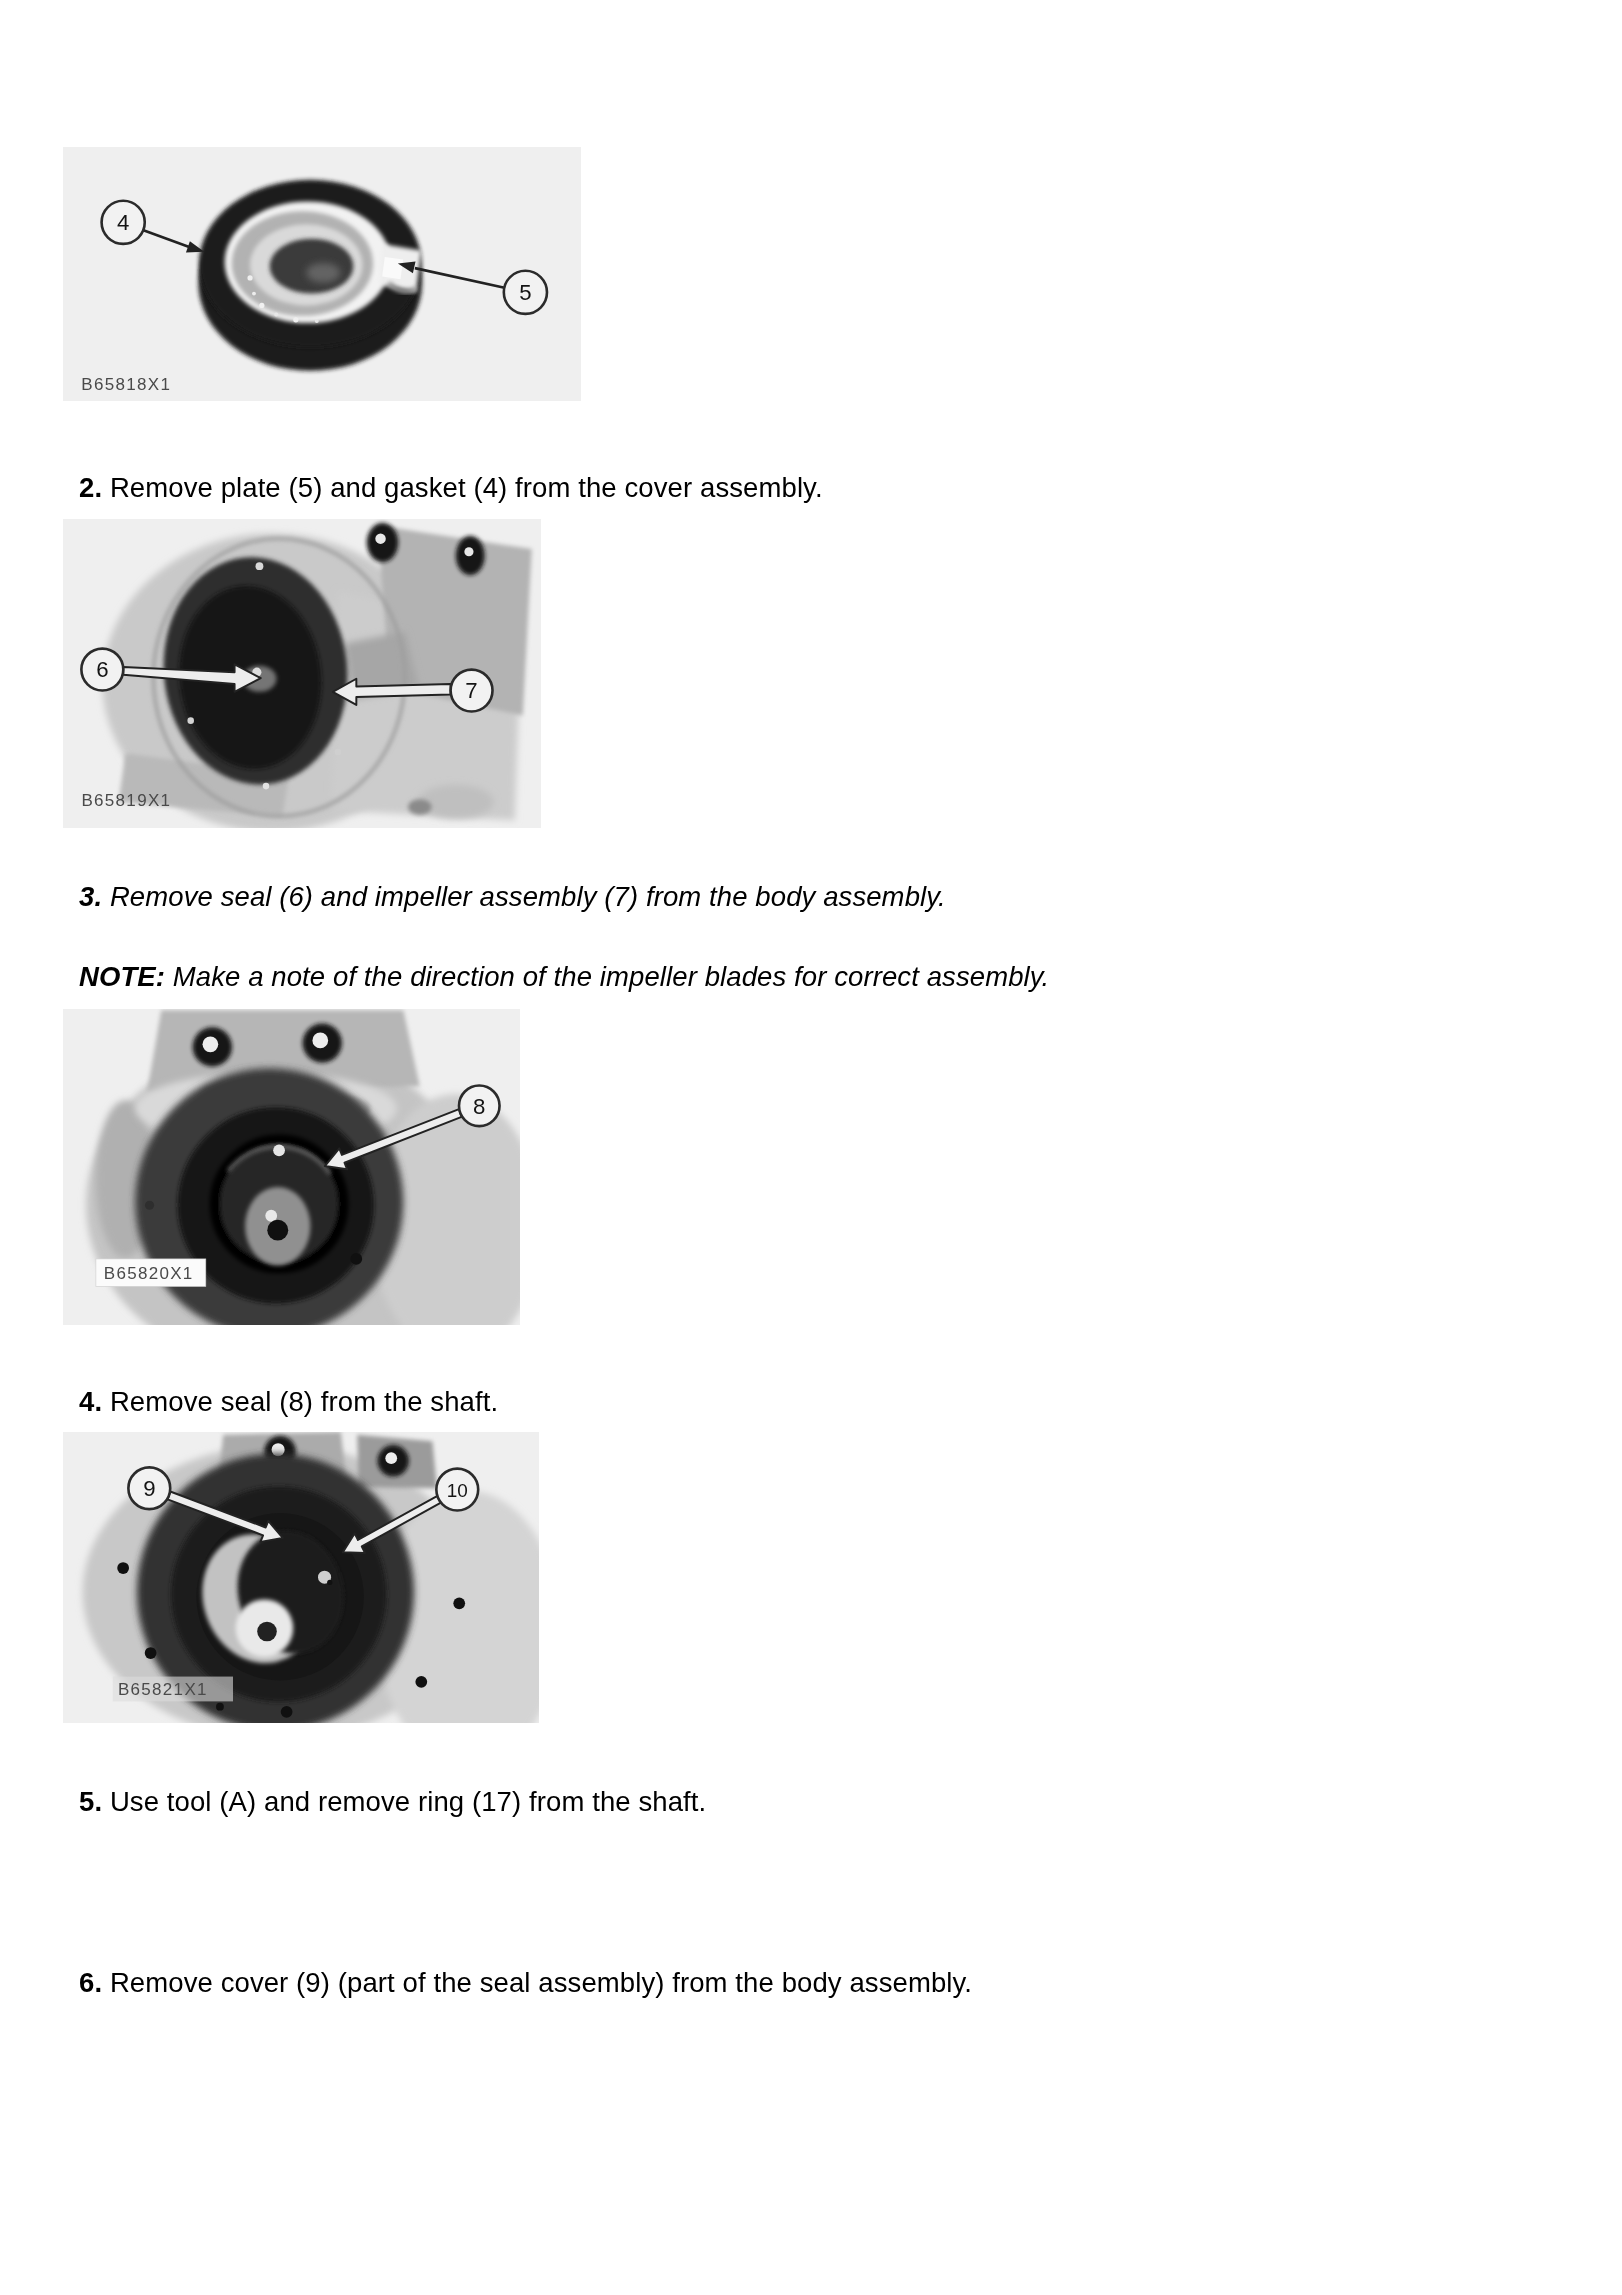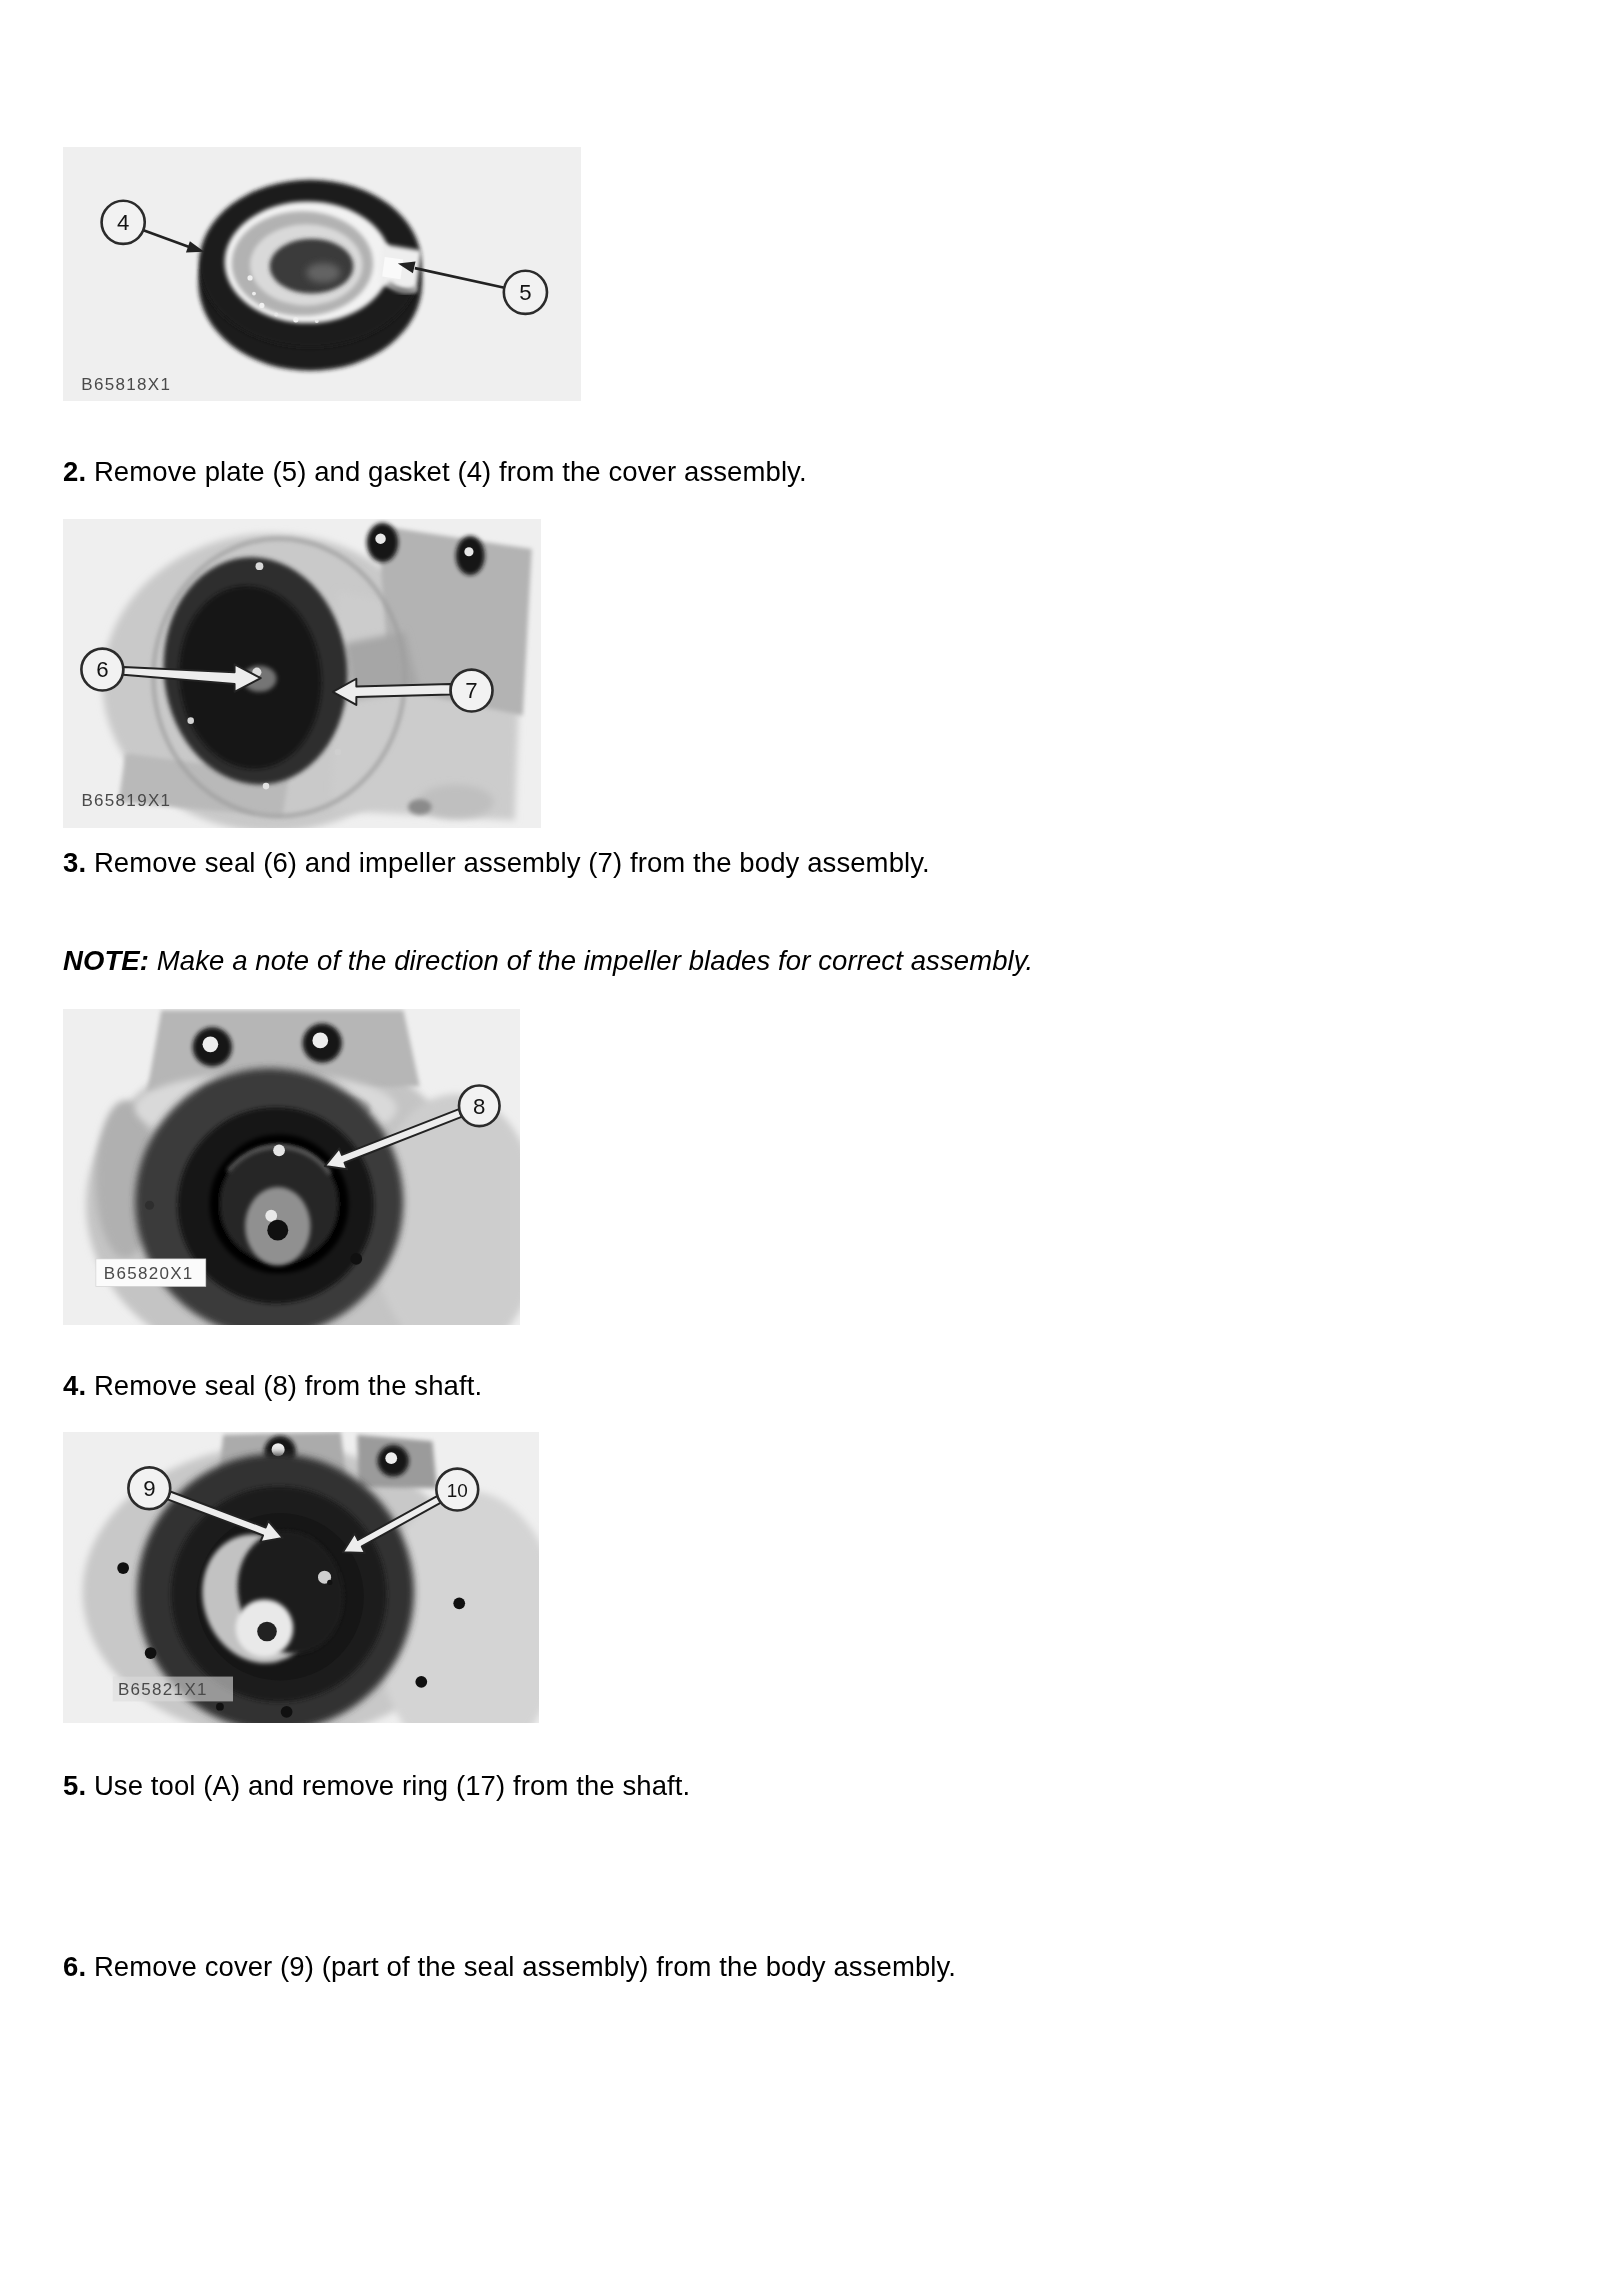--- a/index.html
+++ b/index.html
@@ -8,24 +8,24 @@
     background:#ffffff;
     font-family:"Liberation Sans", sans-serif;
   }
   .figure{position:absolute;background:#efefef;overflow:hidden;}
   .figure svg{display:block;width:100%;height:100%;}
   #fig1{left:63px;top:147px;width:518px;height:254px;}
   #fig2{left:63px;top:519px;width:478px;height:309px;}
   #fig3{left:63px;top:1009px;width:457px;height:316px;}
   #fig4{left:63px;top:1432px;width:476px;height:291px;}
 
-  .step{position:absolute;left:63px;margin:0;font-size:27.5px;line-height:33px;color:#000;white-space:nowrap;letter-spacing:0.1px;}
+  .step{position:absolute;left:63px;margin:16px;font-size:27.5px;line-height:33px;color:#000;white-space:nowrap;letter-spacing:0.1px;}
   .step b{font-weight:bold;}
   #step2{top:455px;}
-  #step3{top:846px;}
+  #step3{top:864px;font-style:italic;}
   #note1{top:944px;font-style:italic;}
   #step4{top:1369px;text-align:right;}
   #step5{top:1769px;}
   #step6{top:1950px;}
 
   
   circle.cob{fill:#f2f2f2;stroke:#2b2b2b;stroke-width:4px;}
   text.co{font-size:34px;fill:#141414;text-anchor:middle;}
   text.co.small{font-size:29px;}
   .ah{fill:#ededed;stroke:#222222;stroke-width:3px;stroke-linejoin:round;}

